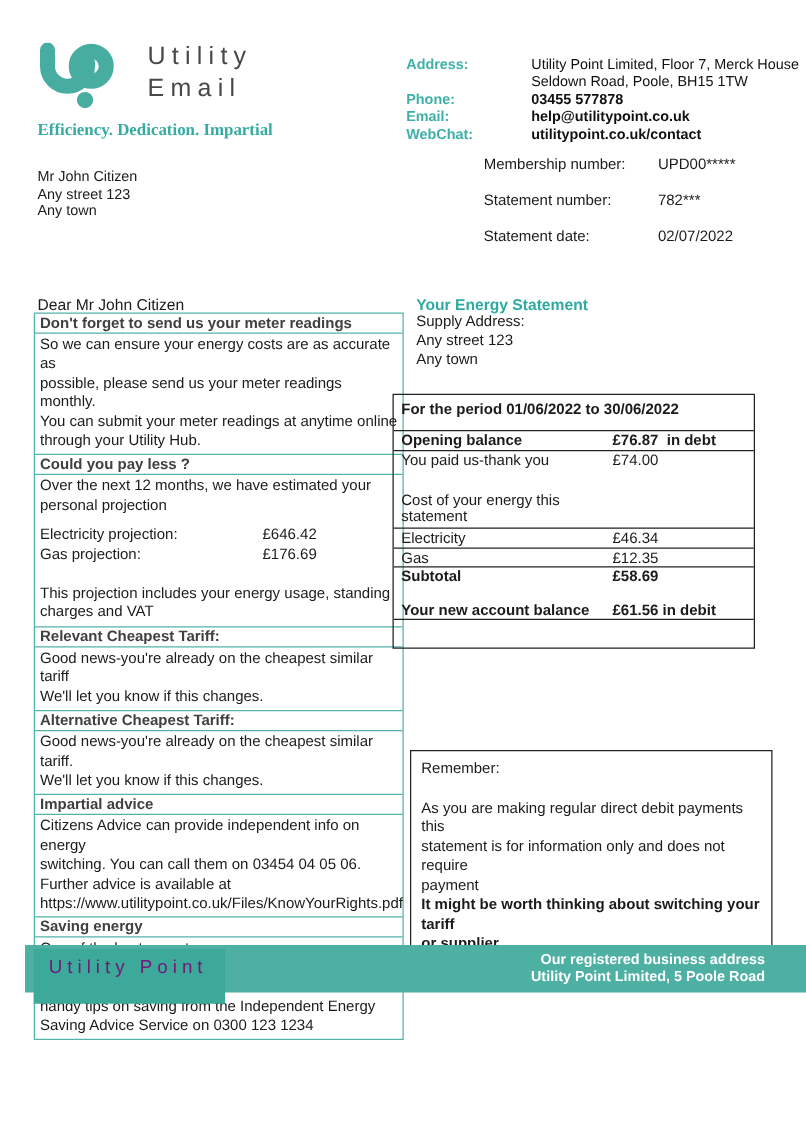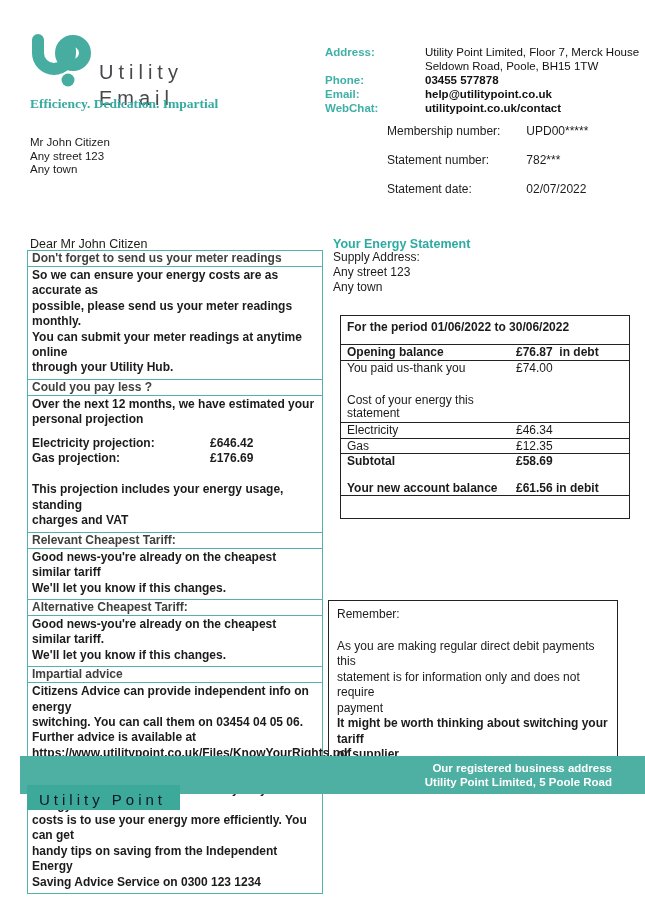--- a/index.html
+++ b/index.html
@@ -5,22 +5,22 @@
   * { margin:0; padding:0; box-sizing:border-box; }
   html,body { background:#ffffff; }
   .page {
     position:relative; width:645px; height:914px; background:#ffffff;
     font-family:"Liberation Sans", sans-serif; color:#1b1b1b; overflow:hidden;
   }
   .pre { white-space:pre-line; }
 
   
   .logo-icon { position:absolute; left:28px; top:34px; }
-  .logotype { position:absolute; left:99px; top:32px; font-size:20px;
-    letter-spacing:5px; color:#46484a; line-height:26px;margin-top:27px; }
+  .logotype { position:absolute; left:118px; top:32px; font-size:20px;
+    letter-spacing:5px; color:#46484a; line-height:26px; }
   .tagline { position:absolute; left:30px; top:96px;
     font-family:"Liberation Serif", serif; font-weight:bold; font-size:13.5px; color:#36aba2; }
 
   
   .contact { position:absolute; left:325px; top:45px; font-size:11.5px; line-height:14px; }
   .contact-row { display:flex; }
   .contact-label { width:100px; color:#3fb0a8; font-weight:bold; }
   .contact-val { color:#111; }
   .contact-val.b { font-weight:bold; }
 
@@ -34,51 +34,51 @@
 
   .salutation { position:absolute; left:30px; top:237px; font-size:12.5px; }
 
   
   .left-col { position:absolute; left:27px; top:250px; width:296px;
     border:1px solid #53b2a9; }
   .sec-head { border-top:1px solid #53b2a9; color:#404040; font-weight:bold;
     font-size:12px; line-height:14px; padding:0 4px 1px 4px; }
   .sec-head.first { border-top:none; }
   .sec-body { border-top:1px solid #53b2a9; font-size:12px; line-height:15.4px;
-    padding:1px 4px 3px 4px;font-weight:bold; }
+    padding:1px 4px 3px 4px; }
   .proj-rows { margin:8px 0; }
   .proj-row { position:relative; }
   .proj-val { position:absolute; left:178px; }
   .gap8 { height:8px; }
 
   
   .es-title { position:absolute; left:333px; top:237px; color:#2faaa2;
     font-weight:bold; font-size:12.5px; }
   .supply { position:absolute; left:333px; top:250px; font-size:12px; line-height:15px; }
 
-  .es-table { position:absolute; left:340px; top:315px; width:290px;
+  .es-table { position:absolute; left:314px; top:315px; width:290px;
     border:1px solid #222; font-size:12px; }
   .es-row { position:relative; padding:1px 6px; line-height:12.5px; min-height:14px; }
   .es-row .val { position:absolute; left:175px; top:1px; white-space:pre;text-align:center; }
   .es-row.bt { border-top:1px solid #222; }
   .es-row.b { font-weight:bold; }
   .r-period { padding-top:5px; padding-bottom:2px; margin-bottom:8px; font-weight:bold; line-height:13px; }
   .r-cost { line-height:13px; padding-bottom:2px; }
   .sp18 { height:18px; } .sp12 { height:12px; }
   .r-fill { height:23px; border-top:1px solid #222; }
 
   .remember { position:absolute; left:328px; top:600px; width:290px;
     border:1px solid #222; padding:6px 8px 10px 8px; font-size:12px; line-height:15.5px; }
   .remember-body { margin-top:16px; }
   .remember-note { font-weight:bold; }
 
   
   .footer-band { position:absolute; left:20px; right:0; top:756px; height:38px; background:#4db0a3; }
-  .footer-badge { position:absolute; left:7px; top:3px; height:25px; background:#3ca99b;
-    color:#0f172a; font-size:15px; letter-spacing:4px; line-height:29px; padding:0 14px 0 12px;margin-top:26px; }
+  .footer-badge { position:absolute; left:7px; top:3px; height:44px; background:#3ca99b;
+    color:#701a75; font-size:15px; letter-spacing:4px; line-height:29px; padding:0 14px 0 12px; }
   .footer-right { position:absolute; right:33px; top:5px; text-align:right;
     color:#ffffff; font-weight:bold; font-size:11.5px; line-height:14px; }
 </style>
 </head>
 <body>
 
 <div class="page">
 
   <div class="logo-icon">
     <svg width="66" height="54" viewBox="0 0 66 54" aria-hidden="true">

